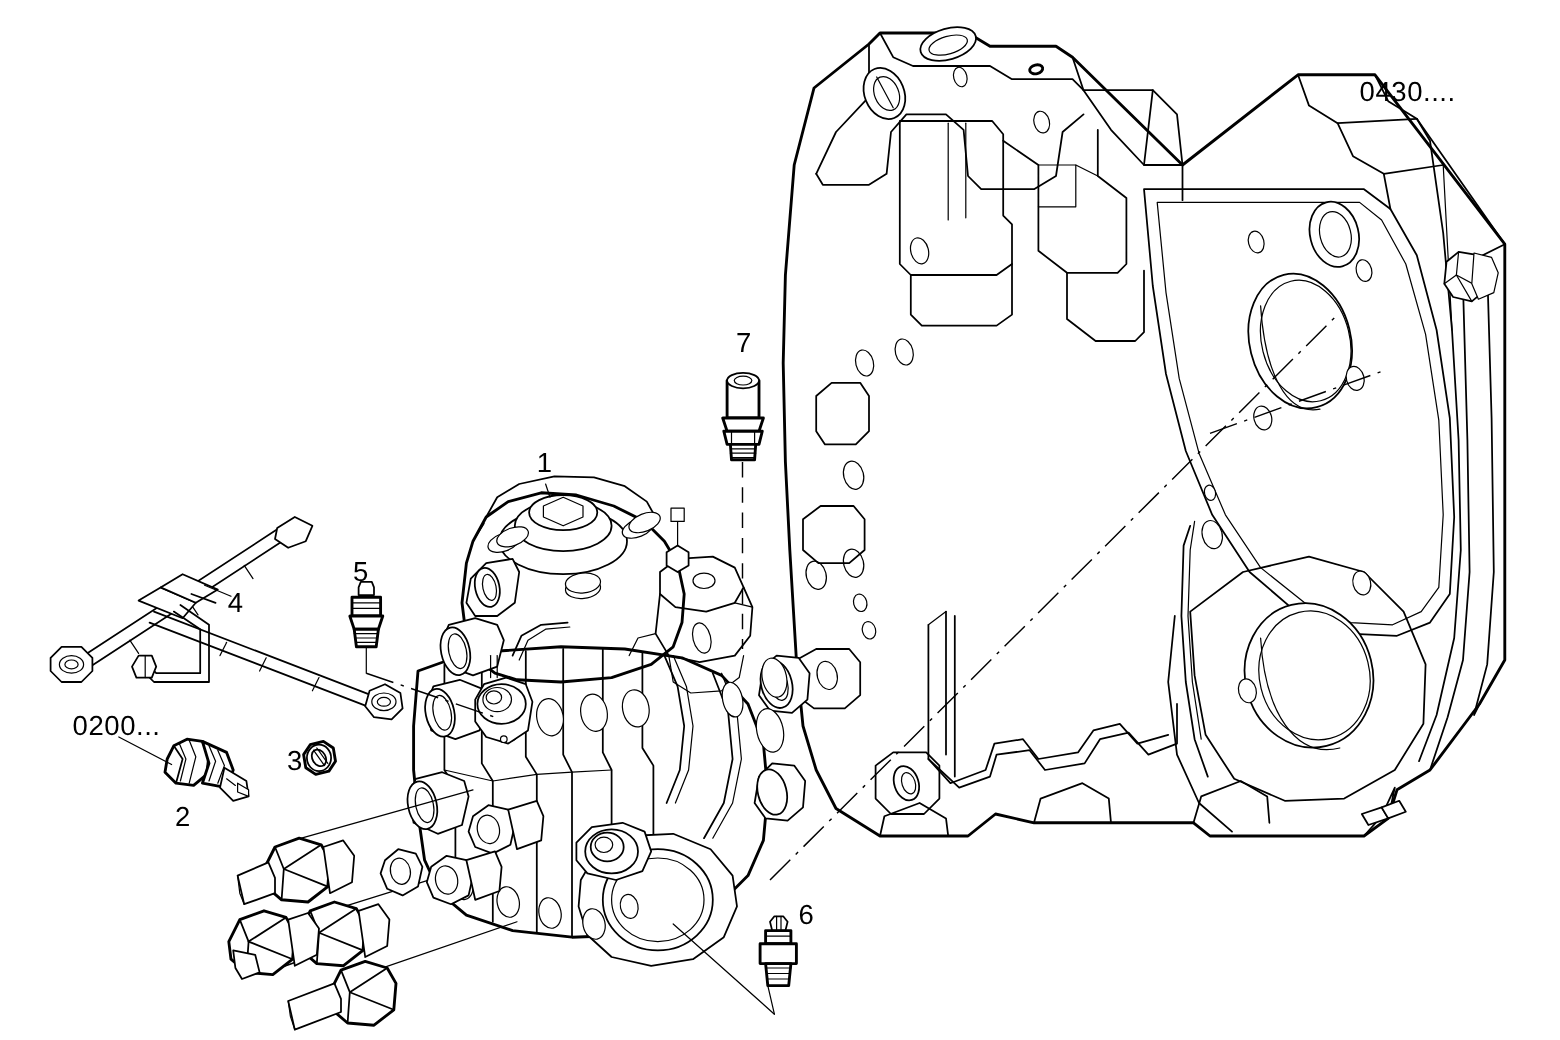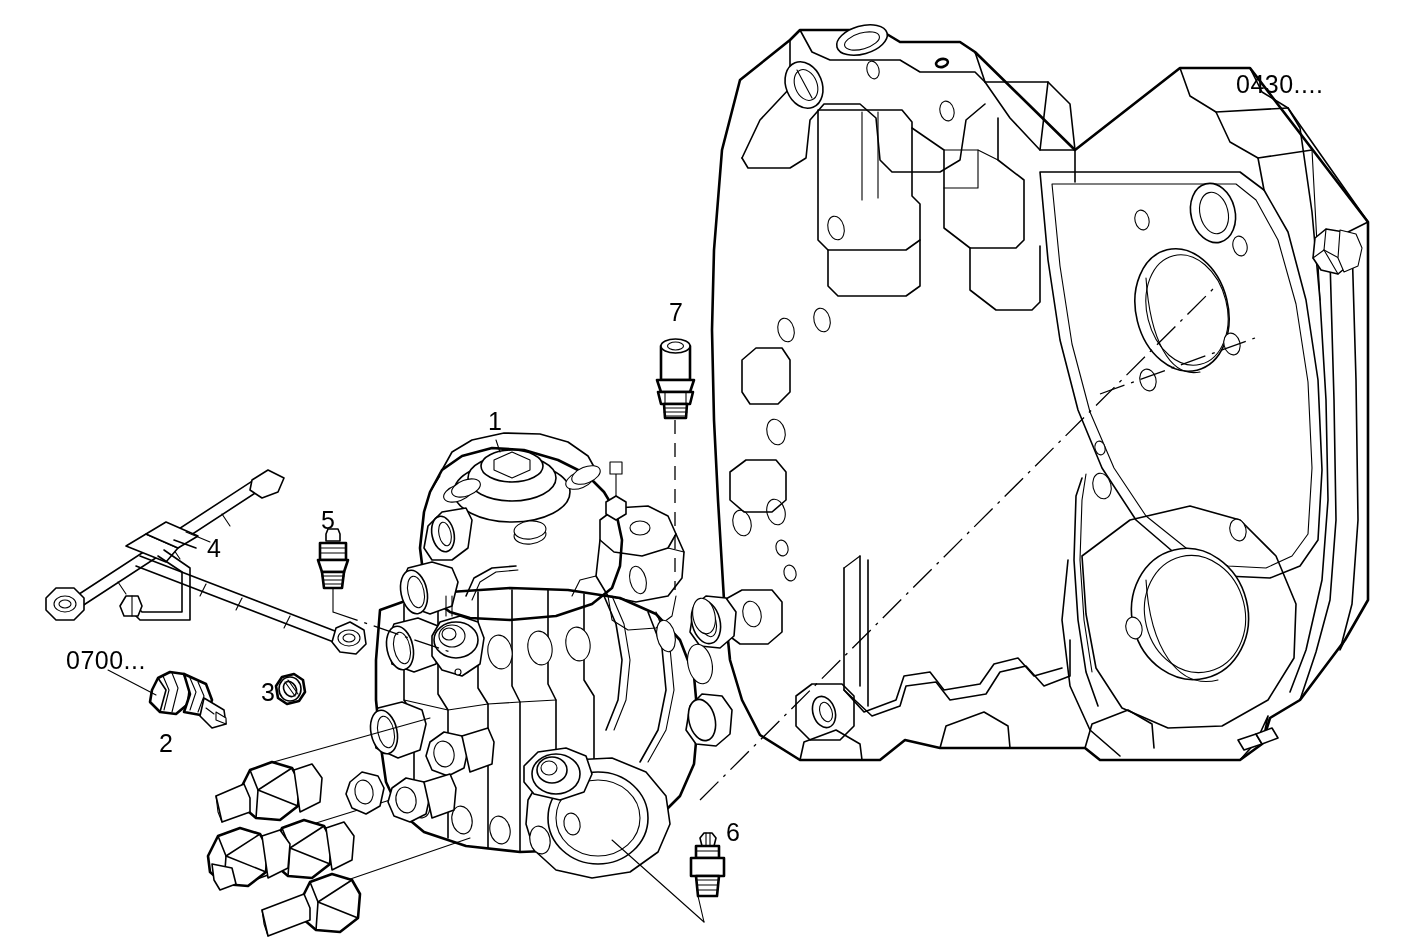--- a/index.html
+++ b/index.html
@@ -513,21 +513,21 @@
       <path class="ln-t" d="M285 682 L295 696"></path>
       <path class="ln-t" d="M288 680 L298 694"></path>
     </g>
 
     <path class="ln-t" d="M496 440 L500 452"></path>
 
   </svg>
 
   <div class="ref-label" style="left:1236px; top:72px;">0430....</div>
 
-  <div class="ref-label" style="left:66px; top:648px;">0700...</div>
+  <div class="ref-label" style="left:66px; top:648px;">0200...</div>
 
   <div class="callout" style="left:488px; top:409px;">1</div>
 
   <div class="callout" style="left:159px; top:731px;">2</div>
 
   <div class="callout" style="left:261px; top:680px;">3</div>
 
   <div class="callout" style="left:207px; top:536px;">4</div>
 
   <div class="callout" style="left:321px; top:508px;">5</div>

